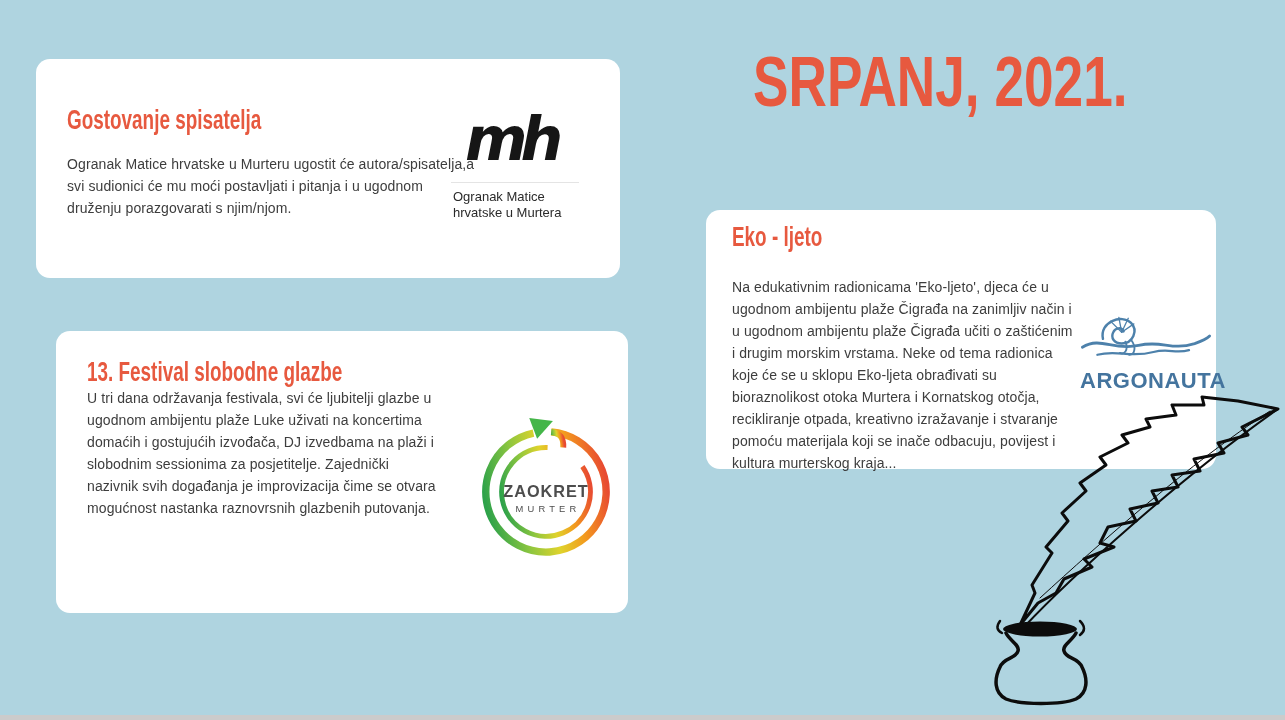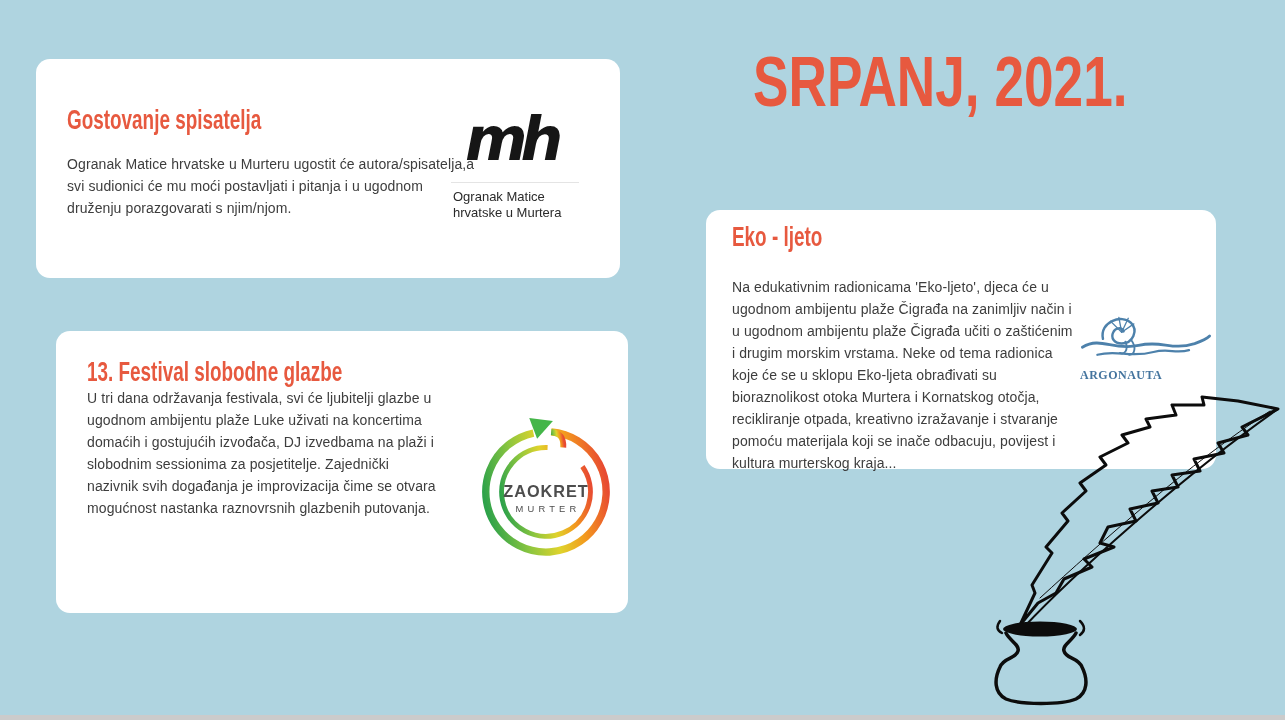--- a/index.html
+++ b/index.html
@@ -43,22 +43,22 @@
     font-size:60px; line-height:80px; letter-spacing:-7px; color:#161616;font-style:italic;
   }
   .mh-rule { position:absolute; left:0; top:83px; width:128px; height:1px; background:#e4e4e4; }
   .mh-caption { position:absolute; left:2px; top:90px; font-size:13px; line-height:15.5px; color:#2a2a2a; white-space:nowrap; }
   
   .zaokret-logo { position:absolute; left:416px; top:81px; width:148px; height:148px; }
   
   .argonauta-logo { position:absolute; left:374px; top:98px; width:132px; }
   .argonauta-art { display:block; width:132px; height:58px; }
   .argonauta-text {
-    margin-top:2px; font-weight:700; font-size:12px; letter-spacing:.5px;
-    color: var(--argonauta-blue, #44749E); white-space:nowrap;font-family:Liberation Serif, serif;
+    margin-top:2px; font-weight:700; font-size:22px; letter-spacing:.5px;
+    color: var(--argonauta-blue, #44749E); white-space:nowrap;
   }
   .quill-art { position:absolute; left:980px; top:393px; width:305px; height:325px; z-index:3; }
   .bottom-bar { position:absolute; left:0; bottom:0; width:1285px; height:5px; background: var(--bottom-bar, #CBCBCB); z-index:4; }
 </style>
 </head>
 <body>
 
 <div class="canvas">
 
   <h1 class="month-title">SRPANJ, 2021.</h1>

